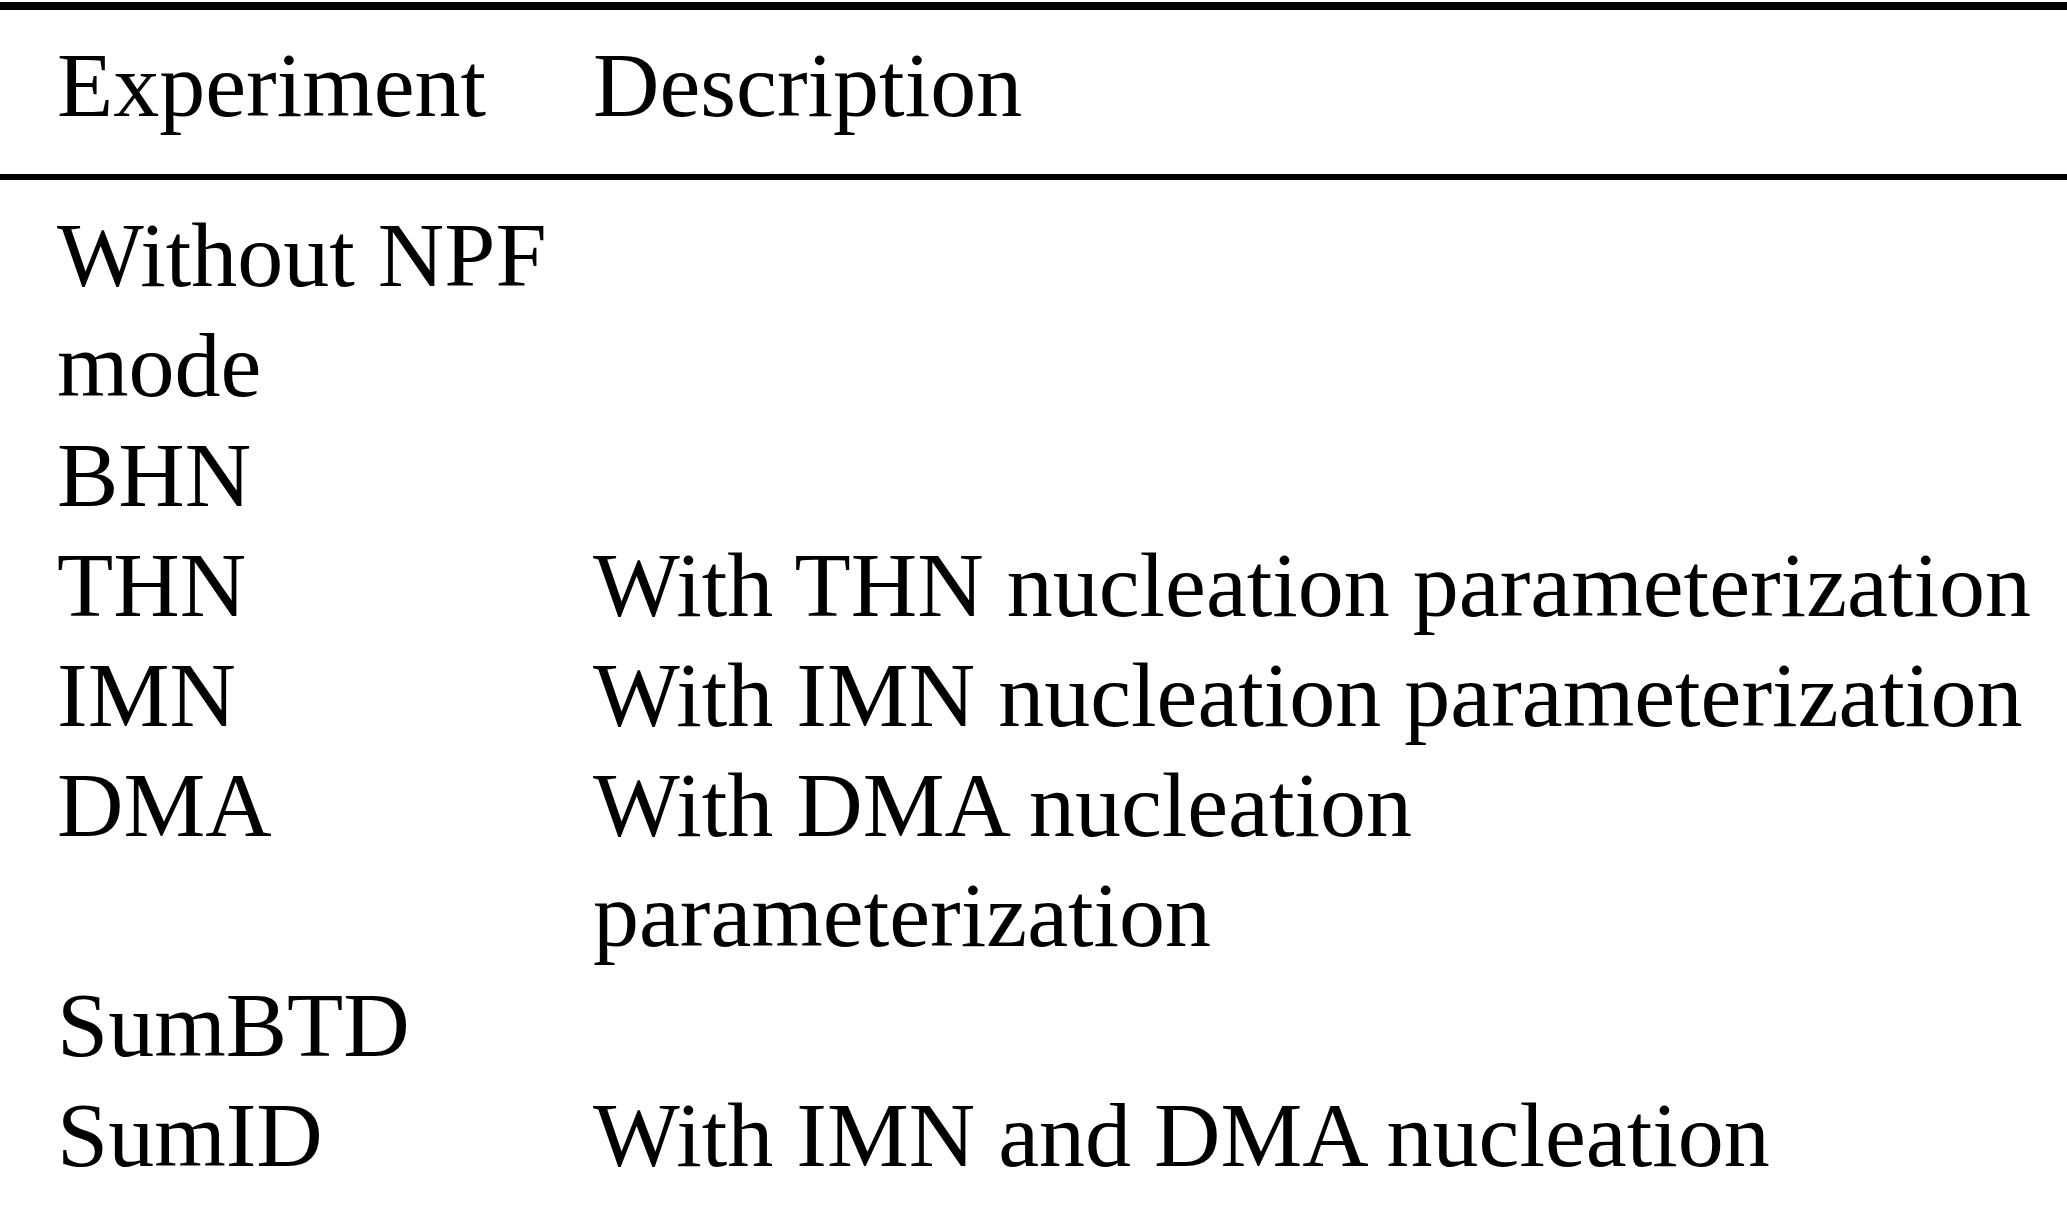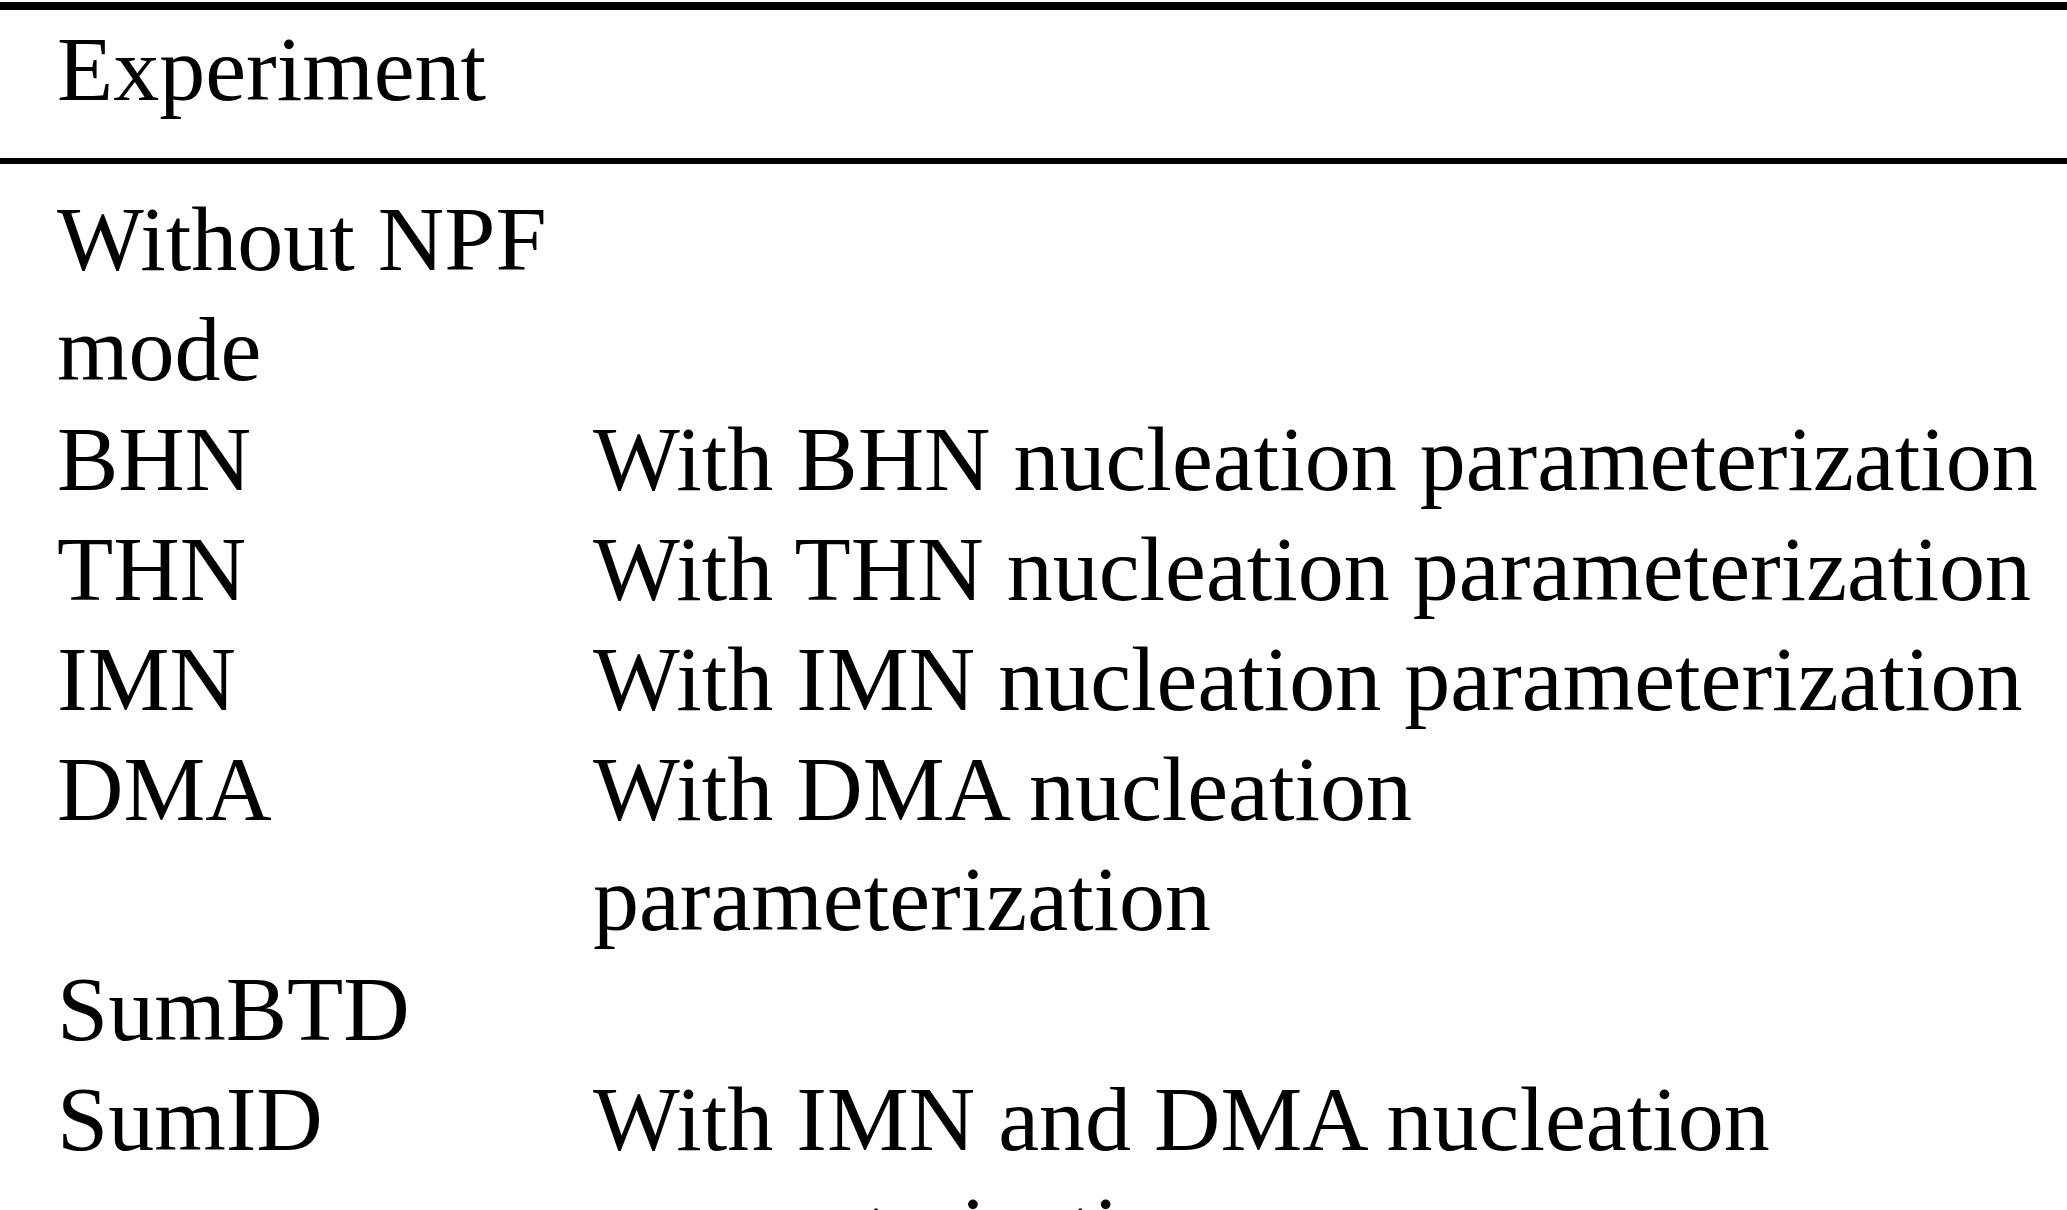--- a/index.html
+++ b/index.html
@@ -25,44 +25,44 @@
   .rule-top    { height: 8px; margin-top: 2px; }
   .rule-mid    { height: 6px; margin-top: 34px; }
 
   .trow {
     display: grid;
     grid-template-columns: 536px 1fr;
     padding-left: 57px;
     padding-right: 20px;
     align-items: start;
   }
-  .trow.header { margin-top: 4px; }
+  .trow.header { margin-top: 20px; }
   .tbody { margin-top: 20px; }
   .cell { display: block; }
 </style>
 </head>
 <body>
 
 <div class="page">
   <div class="rule rule-top"></div>
 
   <div class="trow header">
     <div class="cell exp">Experiment</div>
+    <div class="cell desc">Description</div>
   </div>
 
   <div class="rule rule-mid"></div>
 
   <div class="tbody">
   <div class="trow">
     <div class="cell desc">Without NPF mode</div>
   </div>
 
   <div class="trow">
     <div class="cell exp">BHN</div>
-    <div class="cell desc">With BHN nucleation parameterization</div>
   </div>
 
   <div class="trow">
     <div class="cell exp">THN</div>
     <div class="cell desc">With THN nucleation parameterization</div>
   </div>
 
   <div class="trow">
     <div class="cell exp">IMN</div>
     <div class="cell desc">With IMN nucleation parameterization</div>

